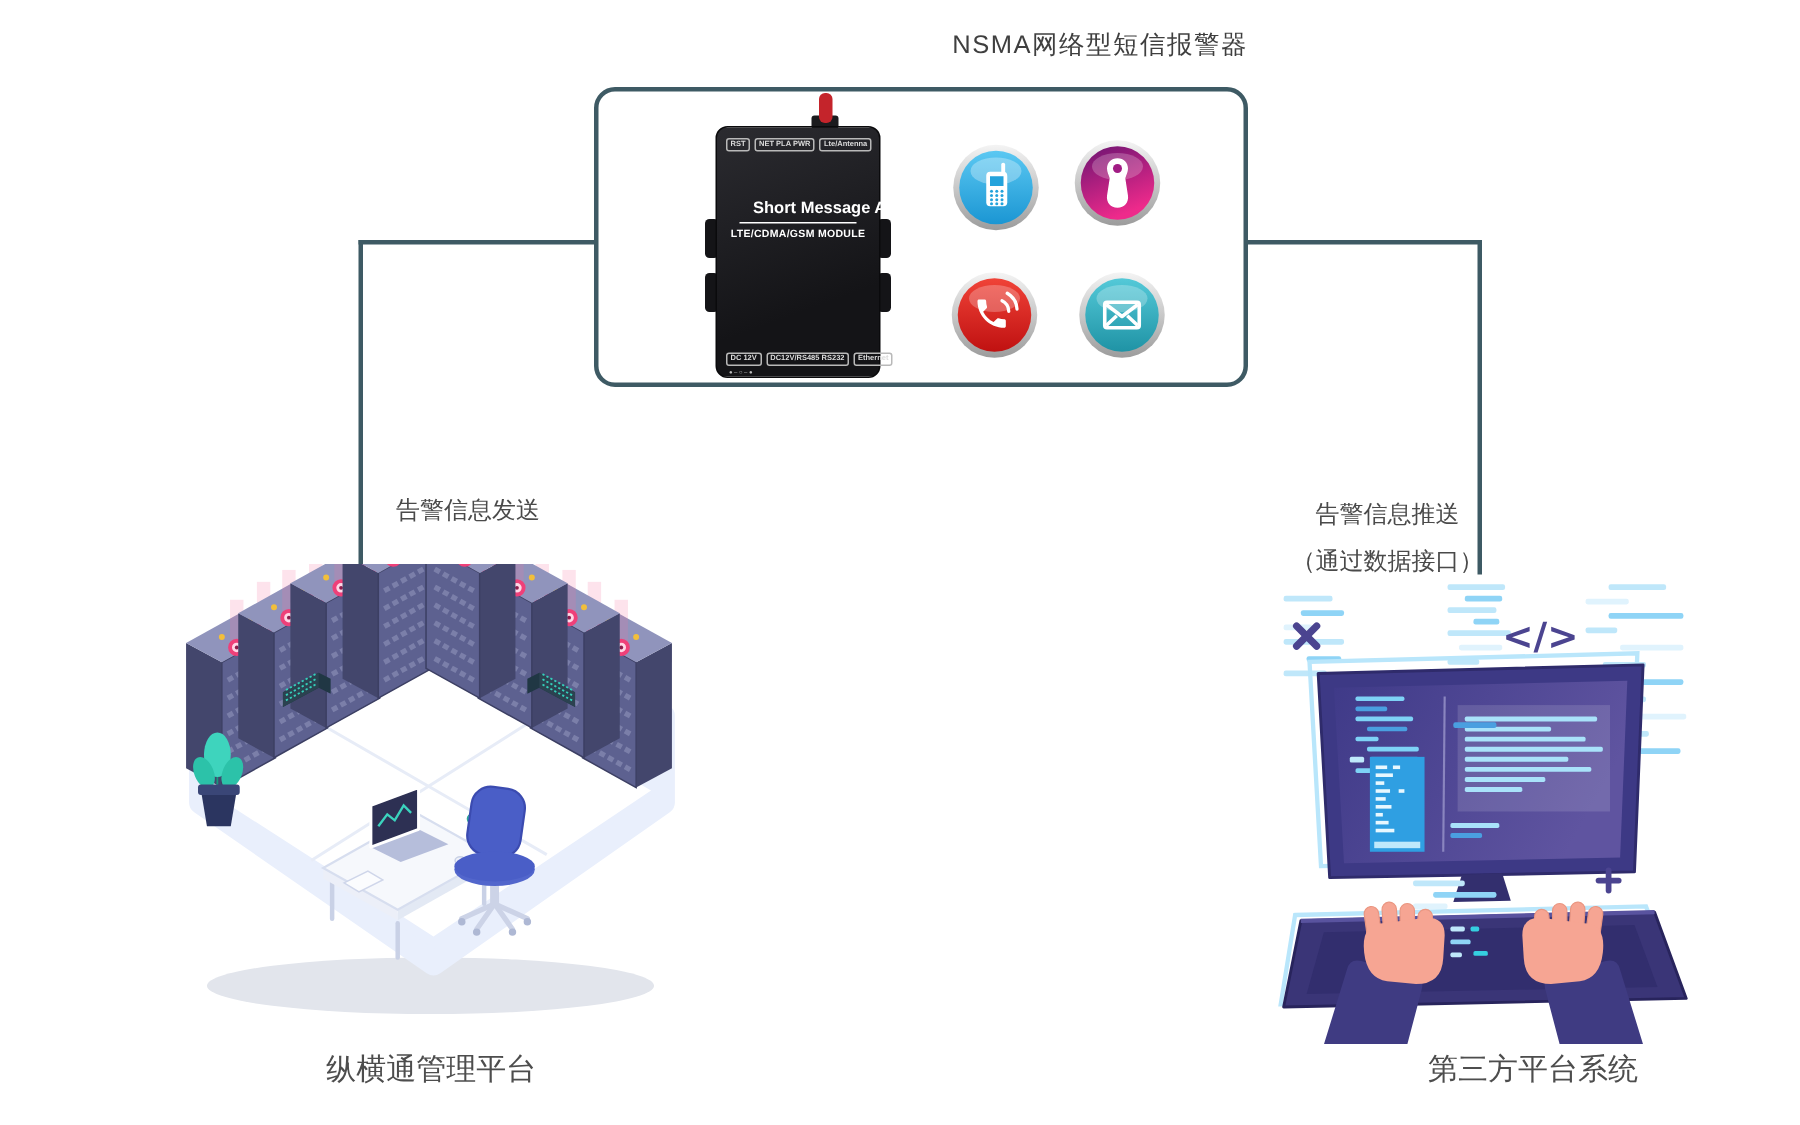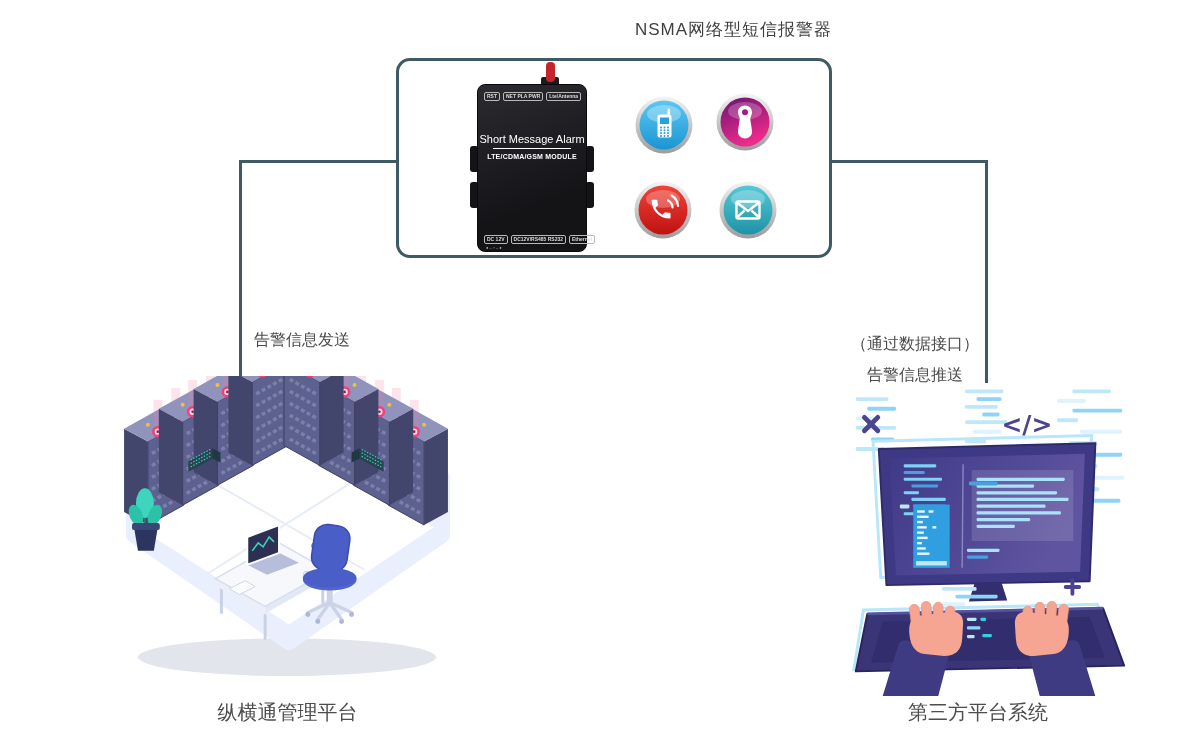--- a/index.html
+++ b/index.html
@@ -36,44 +36,44 @@
     border:1px solid #0a0a0c; border-radius:8px; color:#e6e6e6;
   }
   .dev-row{ position:absolute; left:6px; right:6px; display:flex; gap:3px; align-items:flex-start; }
   .dev-row.top{ top:7px; justify-content:space-between; }
   .dev-row.bottom{ bottom:7px; justify-content:space-between; align-items:flex-end; }
   .dev-chip{
     border:1px solid #b9b9b9; color:#dcdcdc; border-radius:2px;
     font-size:5px; line-height:7px; padding:0 2px; white-space:nowrap; font-weight:bold;
   }
   .dev-center{ position:absolute; top:48px; left:0; right:0; text-align:center; color:#fff; }
-  .dev-name{ font-size:11px; font-weight:normal; white-space:nowrap; }
+  .dev-name{ font-size:11px; font-weight:bold; white-space:nowrap;margin-left:24px; }
   .dev-rule{ width:78px; height:1px; background:#ffffff; margin:3px auto 4px; }
   .dev-module{ font-size:7px; font-weight:bold; letter-spacing:.2px; }
   .dev-plugs{ position:absolute; left:8px; bottom:1px; font-size:4px; color:#bdbdbd; letter-spacing:1px; }
 
   
   .chan{ position:absolute; width:60px; height:60px; }
   #chan-sms  { left:634px; top:95px;  }
   #chan-loc  { left:715px; top:92px;  }
   #chan-call { left:633px; top:180px; }
   #chan-mail { left:718px; top:180px; }
 
   
-  .flow-label{ position:absolute; font-size:16px; color:#4a4a4a; }
+  .flow-label{ position:absolute; font-size:16px; color:#4a4a4a;margin-left:10px; }
   #flow-left-label{ left:254px; top:330px; }
   #flow-right-label{ left:840px; top:328px; width:150px; text-align:center; line-height:31px; }
 
   
   #room-illustration{ position:absolute; left:112px; top:376px; width:348px; height:308px; }
   #code-illustration{ position:absolute; left:850px; top:386px; width:278px; height:310px; }
 
   .caption{ position:absolute; top:699px; font-size:20px; color:#4d4d4d; text-align:center; }
   #caption-left { left:115px; width:345px; }
-  #caption-right{ left:858px; width:240px;text-align:center; }
+  #caption-right{ left:902px; width:240px;text-align:center; }
 </style>
 </head>
 <body>
 
 <div id="canvas">
 
   <div class="diagram-title">NSMA网络型短信报警器</div>
 
   <div class="conn" id="conn-left-h"></div>
   <div class="conn" id="conn-left-v"></div>
@@ -183,22 +183,22 @@
     <circle cx="30" cy="30" r="28.5" fill="url(#rimG)"></circle>
     <circle cx="30" cy="30" r="24.5" fill="url(#tealG)"></circle>
     <ellipse cx="30" cy="19" rx="17" ry="9" fill="#ffffff" opacity="0.25"></ellipse>
     <rect x="18.5" y="21.5" width="23" height="17" rx="1.5" fill="none" stroke="#ffffff" stroke-width="2.4"></rect>
     <path d="M19.5,23 L30,31 L40.5,23" fill="none" stroke="#ffffff" stroke-width="2.4" stroke-linejoin="round"></path>
     <path d="M19.5,37 L26.5,30.5 M40.5,37 L33.5,30.5" fill="none" stroke="#ffffff" stroke-width="2.4"></path>
   </svg>
 
   <div class="flow-label" id="flow-left-label">告警信息发送</div>
   <div class="flow-label" id="flow-right-label">
+    <div>告警信息推送</div>
     <div>（通过数据接口）</div>
-    <div>告警信息推送</div>
   </div>
 
   <svg id="room-illustration" viewBox="0 0 350 310">
     <ellipse cx="176" cy="283" rx="150" ry="19" fill="#e2e5ec"></ellipse>
     <path d="M172,12 L332,102 L332,160 L178,268 L22,160 L22,102 Z" fill="#e9effc" stroke="#e9effc" stroke-width="16" stroke-linejoin="round"></path>
     <path d="M172,64 L324,152 L178,250 L26,152 Z" fill="#ffffff"></path>
     <g stroke="#e7ecf7" stroke-width="2">
       <path d="M100,106 L254,195" fill="none"></path>
       <path d="M246,104 L96,199" fill="none"></path>
     </g>

